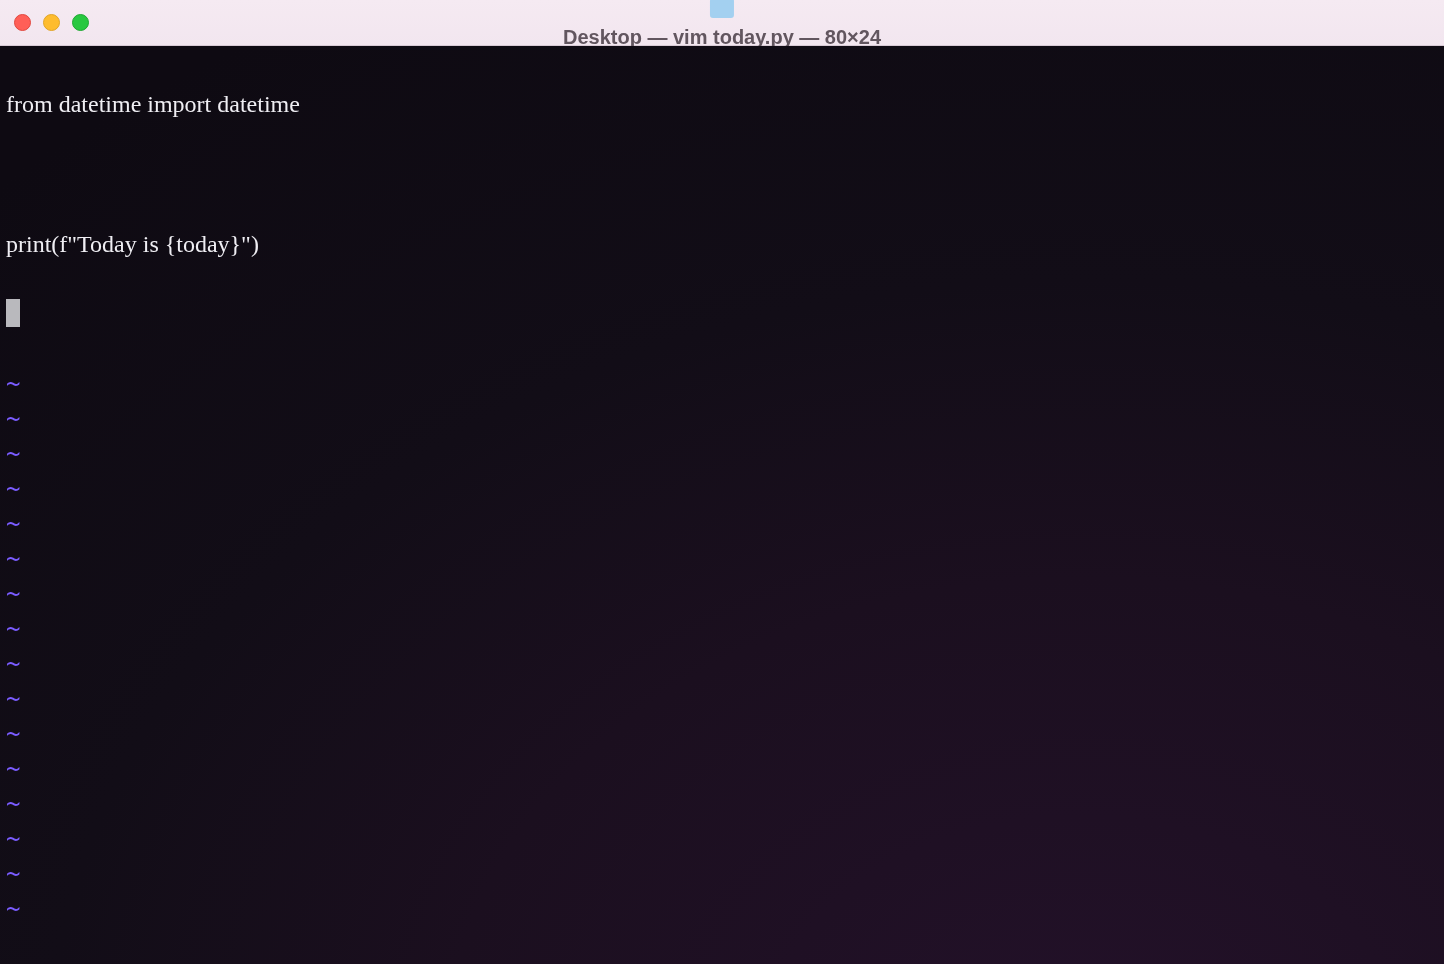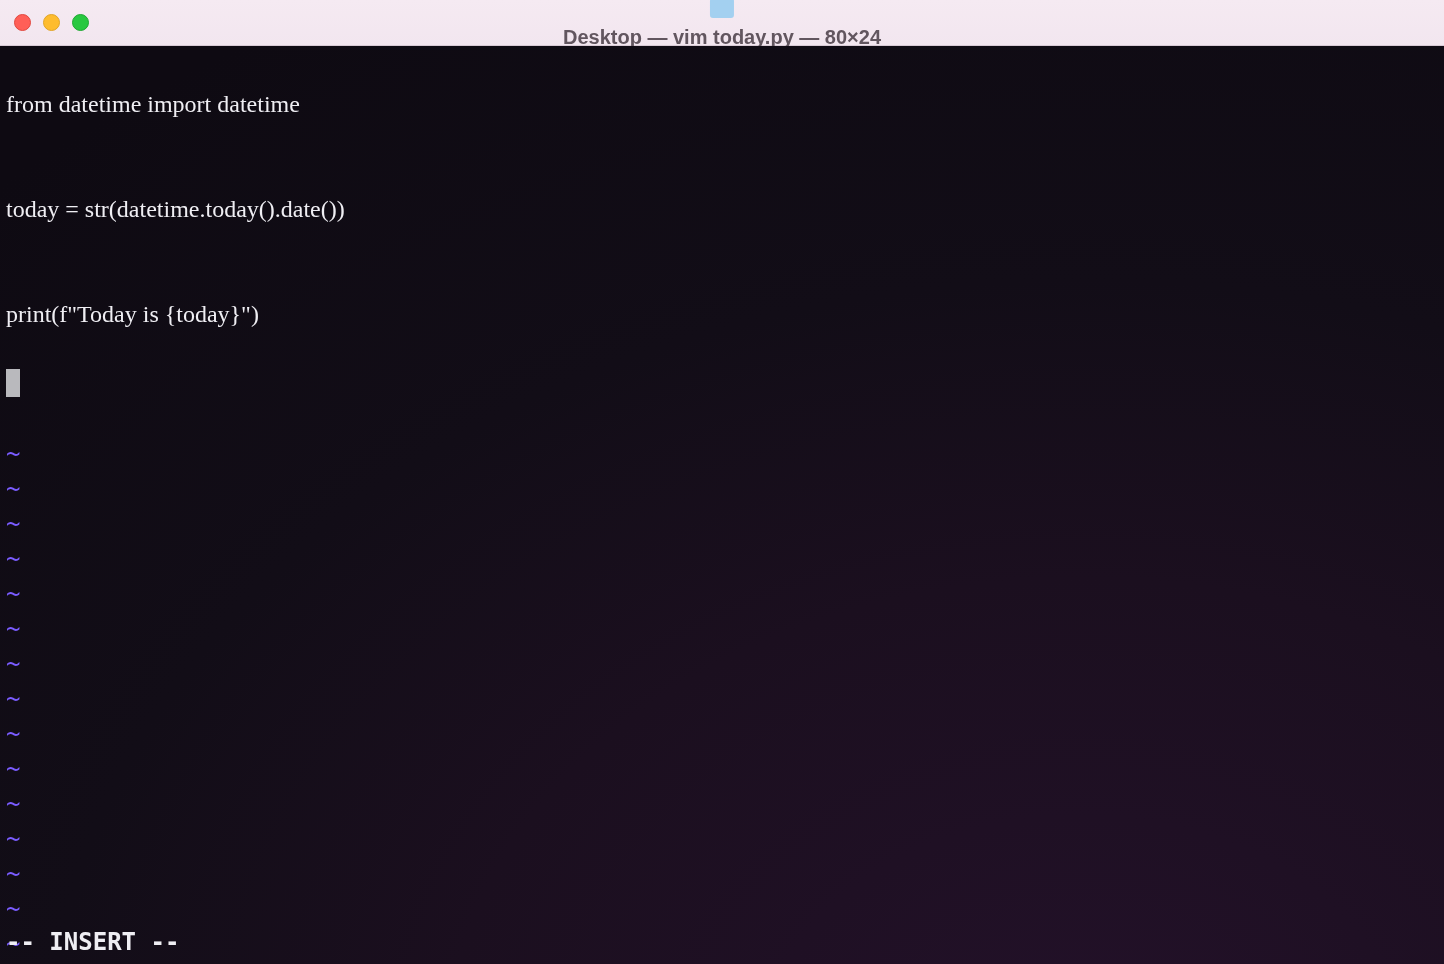--- a/index.html
+++ b/index.html
@@ -111,19 +111,17 @@
   </div>
   <div class="title-center">
     <div class="folder-icon"></div>
     <span>Desktop — vim today.py — 80×24</span>
   </div>
 </div>
 
 <div class="terminal">
 <div class="code-line">from datetime import datetime</div>
 <div class="code-line"></div>
-<div class="code-line">today = str(datetime.today().date())</div>
 <div class="code-line"></div>
 <div class="code-line">print(f"Today is {today}")</div>
 <div class="code-line"><span class="cursor-block"></span></div>
 <div id="tilde-container"><div class="tilde">~</div><div class="tilde">~</div><div class="tilde">~</div><div class="tilde">~</div><div class="tilde">~</div><div class="tilde">~</div><div class="tilde">~</div><div class="tilde">~</div><div class="tilde">~</div><div class="tilde">~</div><div class="tilde">~</div><div class="tilde">~</div><div class="tilde">~</div><div class="tilde">~</div><div class="tilde">~</div><div class="tilde">~</div></div>
-<div class="status-line">-- INSERT --</div>
 </div>
 
 </body></html>

